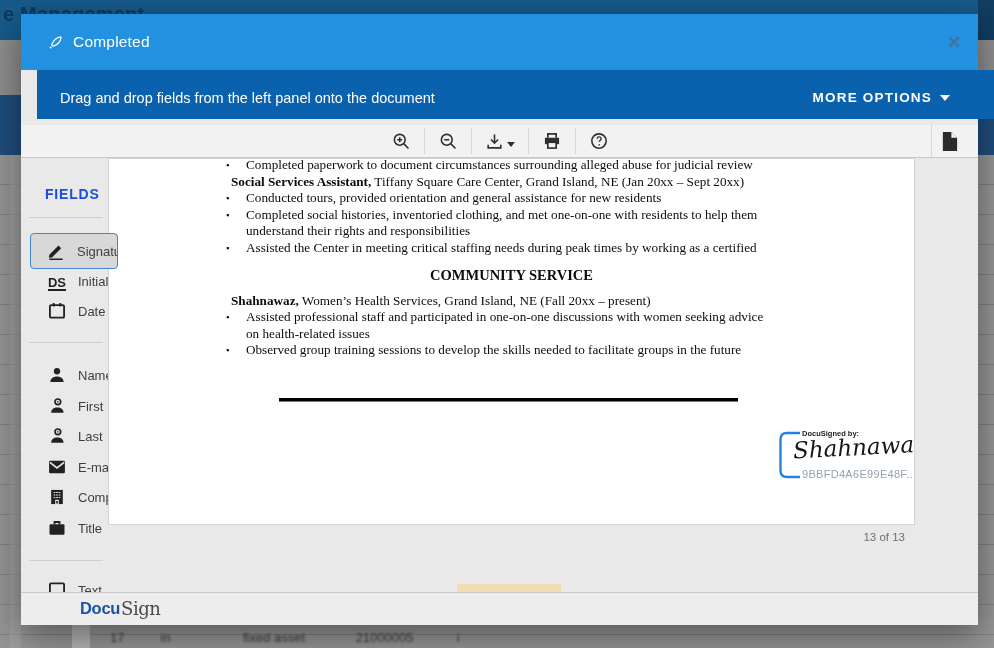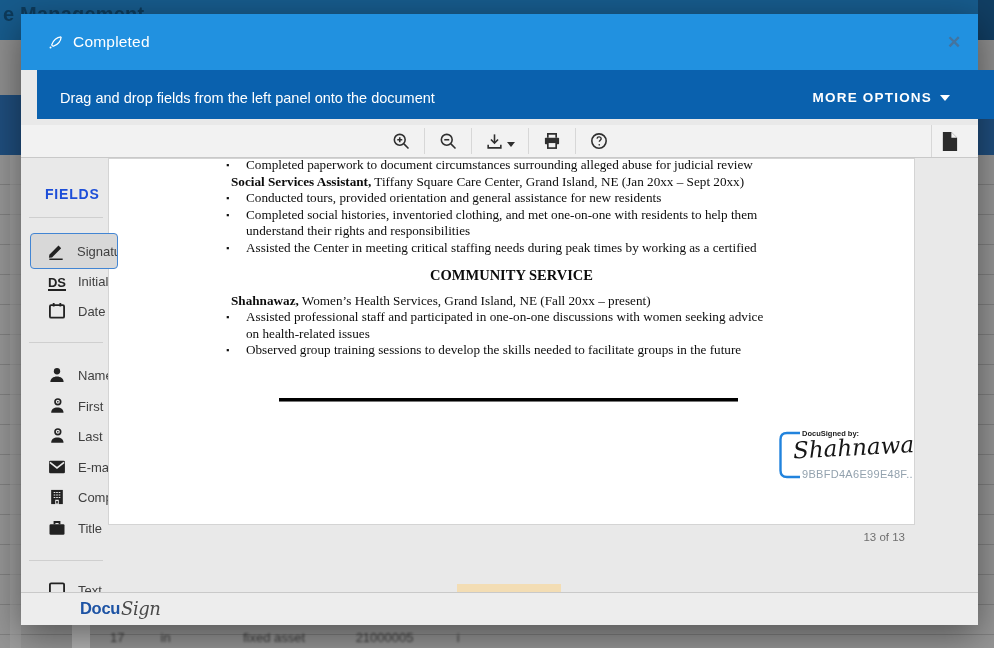--- a/index.html
+++ b/index.html
@@ -92,21 +92,21 @@
 
   .file-name{position:absolute;left:89px;top:352px;font-size:11.5px;color:#6f6f6f;}
   .page-count{position:absolute;right:73px;top:373px;font-size:11.5px;color:#6f6f6f;}
   .tan-fragment{position:absolute;left:436px;top:426px;width:104px;height:8px;background:#f3ddb4;z-index:4;}
 
   
   .m-footer{position:absolute;left:0;top:578px;width:100%;height:33px;background:#ededed;
        border-top:1px solid #c9c9c9;box-sizing:border-box;}
   .logo{position:absolute;left:59px;top:5px;display:flex;align-items:center;}
   .logo-docu{font-size:16.5px;font-weight:800;color:#1d53a4;letter-spacing:-.3px;}
-  .logo-sign{font-size:18px;font-style:italic;font-family:"DejaVu Serif",serif;color:#4a4a4a;
+  .logo-sign{font-size:18px;font-family:"DejaVu Serif",serif;color:#4a4a4a;
        margin-left:1px;letter-spacing:-.5px;}
   .footer-right{position:absolute;right:38px;top:0;height:32px;display:flex;align-items:center;
        gap:8px;font-size:11.5px;color:#3f3f3f;}
   .footer-right .lang{cursor:pointer;}
   .caret-gray{width:0;height:0;border-left:4.5px solid transparent;border-right:4.5px solid transparent;
        border-top:5.5px solid #8a8a8a;display:inline-block;margin:0 6px;}
   .pipe{color:#9a9a9a;margin:0 4px;}
   svg{display:block;}
 </style>
 </head>

